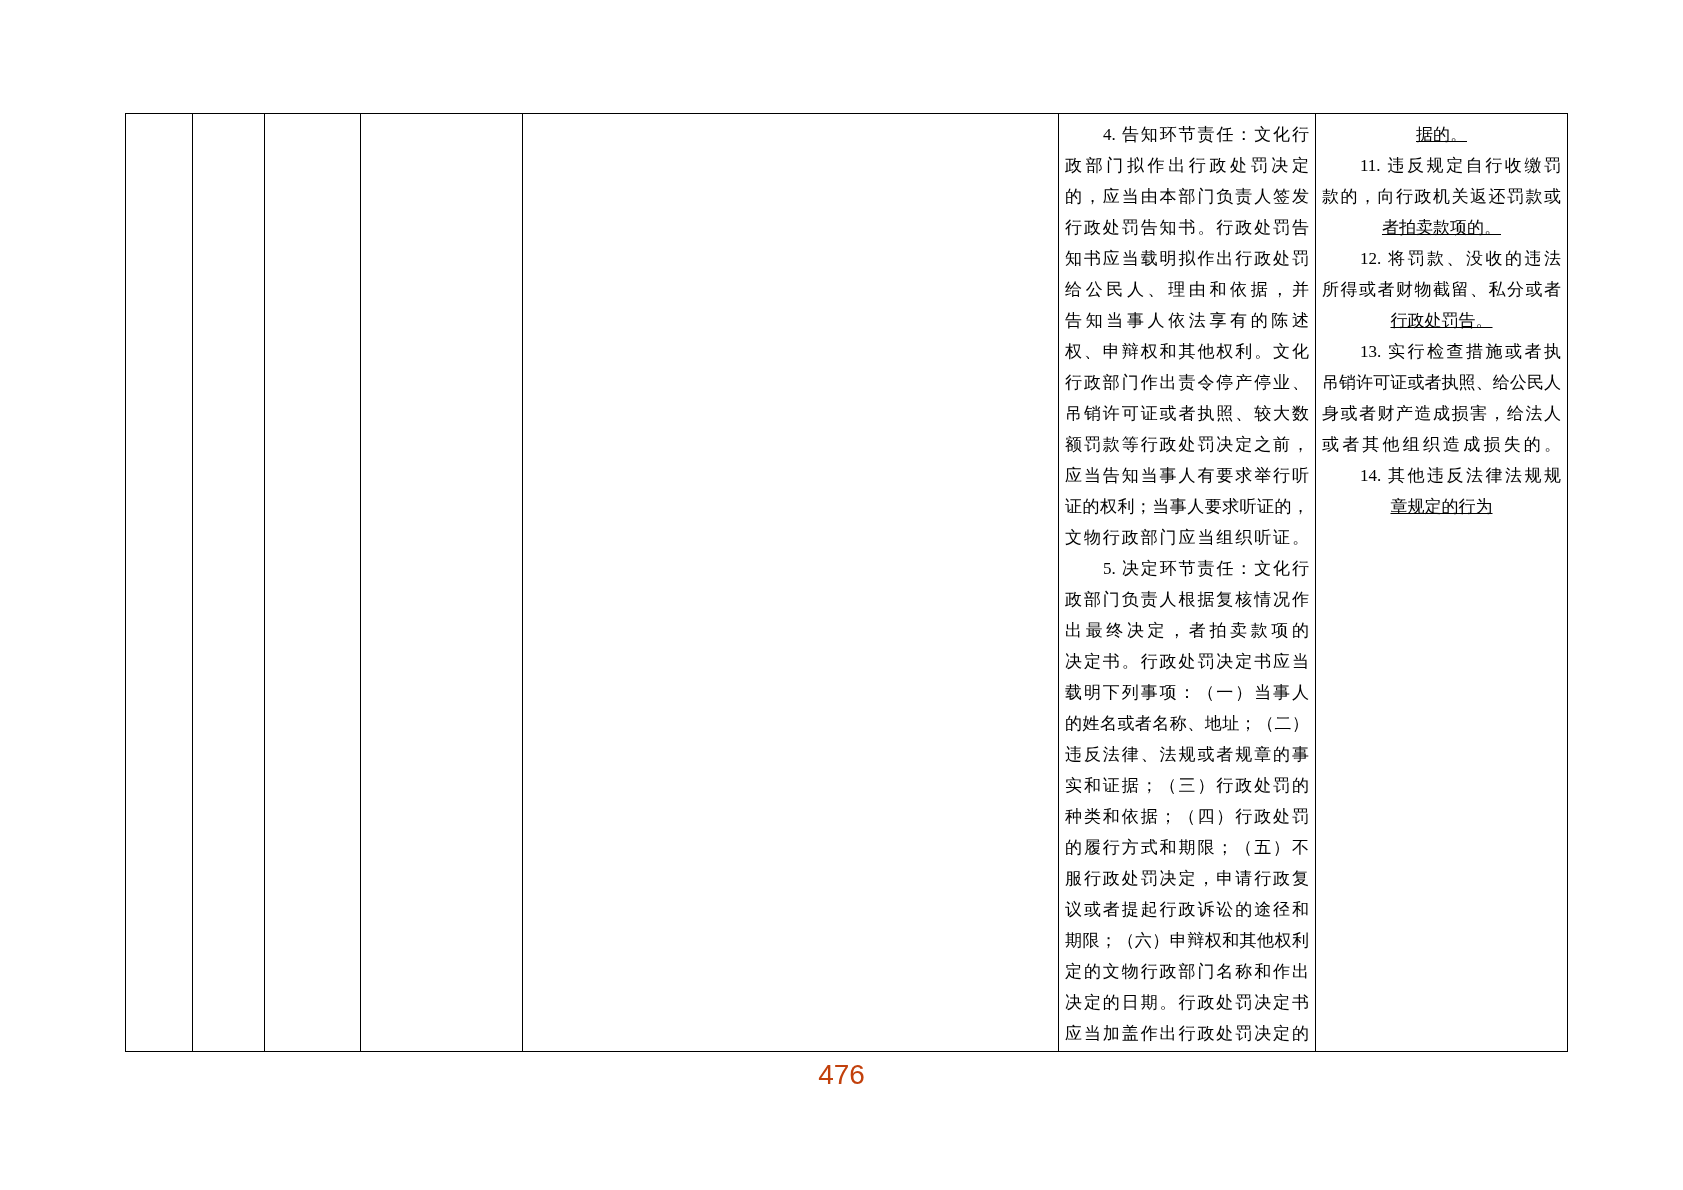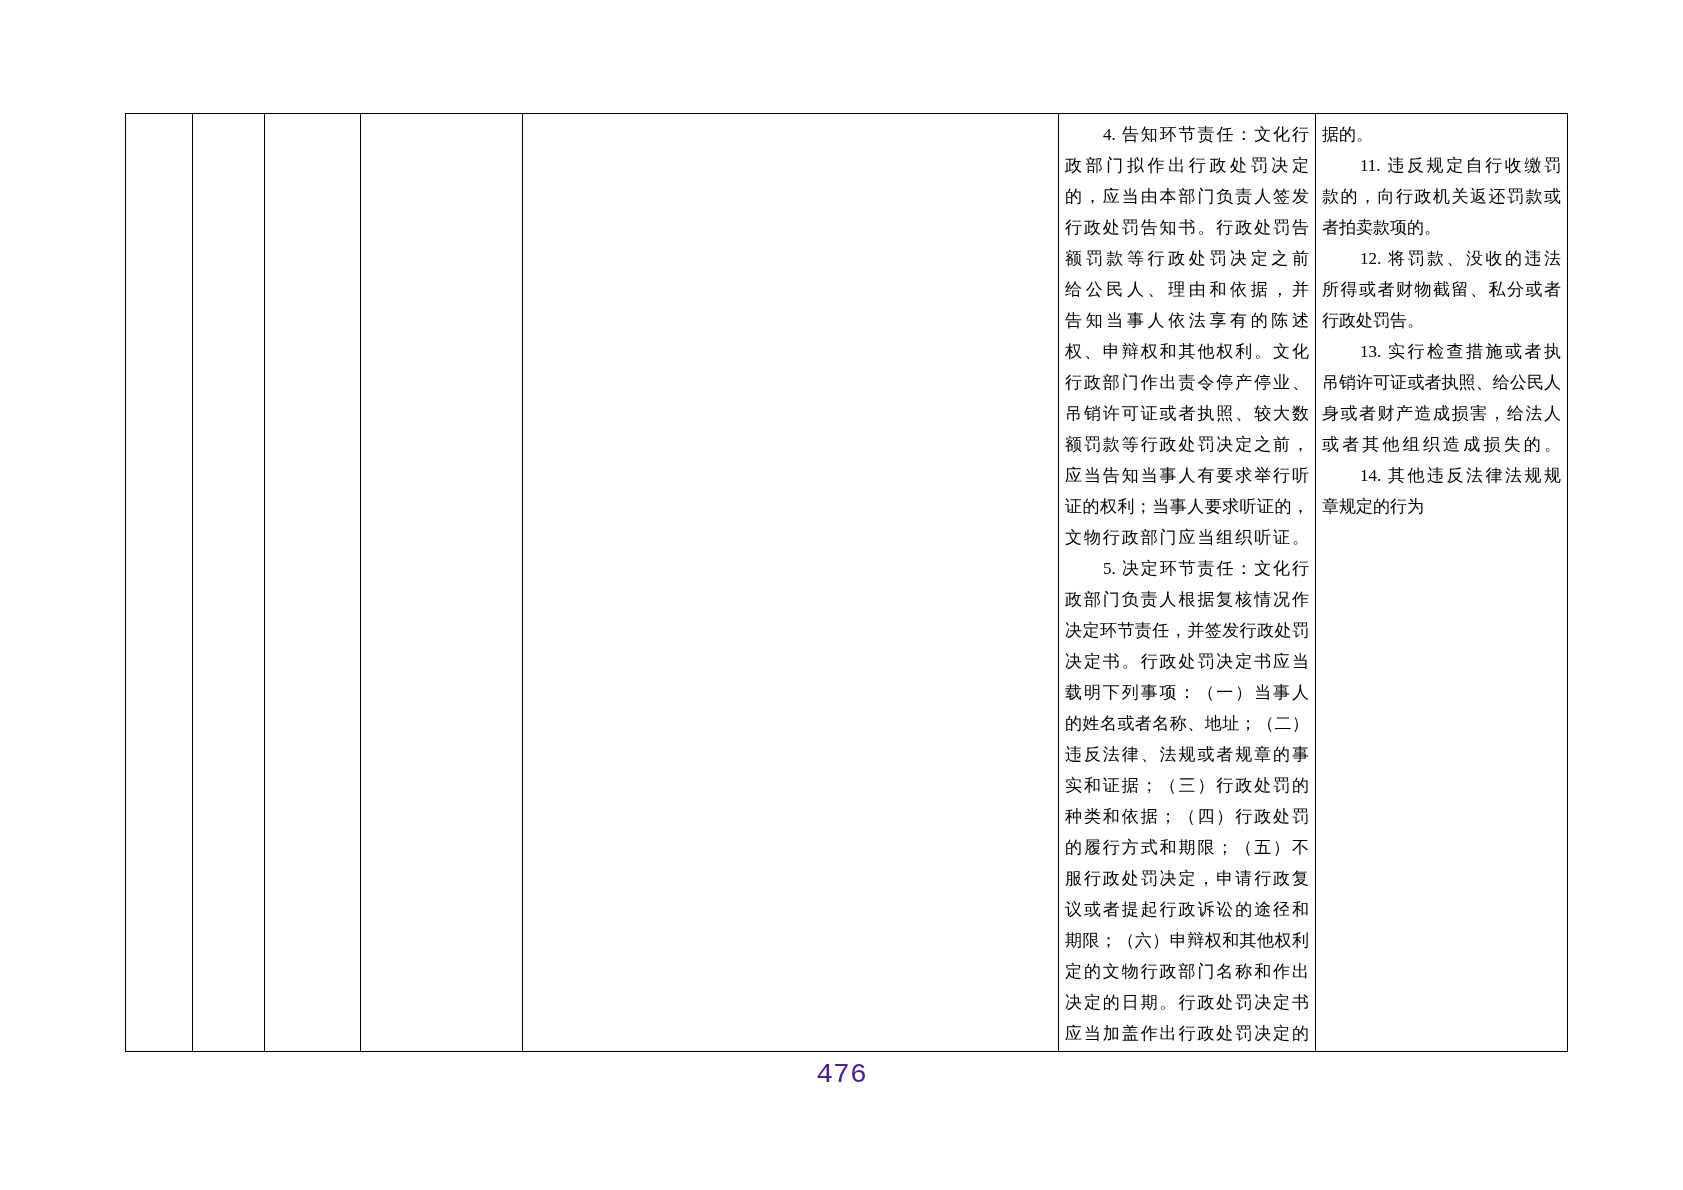--- a/index.html
+++ b/index.html
@@ -43,66 +43,68 @@
     font-size: 17px;
     overflow: hidden;
     white-space: nowrap;
   }
   .ln.j {
     text-align: justify;
     text-align-last: justify;
     white-space: normal;
   }
   .ln.c {
+    text-align: center;
+    text-decoration: underline;
   }
   .ln.i {
     text-align: justify;
     text-align-last: justify;
     text-indent: 38px;
     white-space: normal;
   }
   .page-number {
     position: absolute;
     top: 1060px;
     left: 0;
     width: 1683px;
     text-align: center;
-    font-family: Liberation Mono, monospace;
+    font-family: Liberation Sans, sans-serif;
     font-size: 28px;
     line-height: 30px;
-    color: #4c1d95;
+    color: #c2410c;
   }
 </style>
 </head>
 <body>
 
 <div class="doc-table">
   <div class="cell"></div>
   <div class="cell"></div>
   <div class="cell"></div>
   <div class="cell"></div>
   <div class="cell"></div>
   <div class="cell cell-text">
       <div class="ln i">4. 告知环节责任：文化行</div>
       <div class="ln j">政部门拟作出行政处罚决定</div>
       <div class="ln j">的，应当由本部门负责人签发</div>
       <div class="ln j">行政处罚告知书。行政处罚告</div>
-      <div class="ln j">额罚款等行政处罚决定之前</div>
+      <div class="ln j">知书应当载明拟作出行政处罚</div>
       <div class="ln j">给公民人、理由和依据，并</div>
       <div class="ln j">告知当事人依法享有的陈述</div>
       <div class="ln j">权、申辩权和其他权利。文化</div>
       <div class="ln j">行政部门作出责令停产停业、</div>
       <div class="ln j">吊销许可证或者执照、较大数</div>
       <div class="ln j">额罚款等行政处罚决定之前，</div>
       <div class="ln j">应当告知当事人有要求举行听</div>
       <div class="ln j">证的权利；当事人要求听证的，</div>
       <div class="ln j">文物行政部门应当组织听证。</div>
       <div class="ln i">5. 决定环节责任：文化行</div>
       <div class="ln j">政部门负责人根据复核情况作</div>
-      <div class="ln j">决定环节责任，并签发行政处罚</div>
+      <div class="ln j">出最终决定，者拍卖款项的</div>
       <div class="ln j">决定书。行政处罚决定书应当</div>
       <div class="ln j">载明下列事项：（一）当事人</div>
       <div class="ln j">的姓名或者名称、地址；（二）</div>
       <div class="ln j">违反法律、法规或者规章的事</div>
       <div class="ln j">实和证据；（三）行政处罚的</div>
       <div class="ln j">种类和依据；（四）行政处罚</div>
       <div class="ln j">的履行方式和期限；（五）不</div>
       <div class="ln j">服行政处罚决定，申请行政复</div>
       <div class="ln j">议或者提起行政诉讼的途径和</div>
       <div class="ln j">期限；（六）申辩权和其他权利</div>

